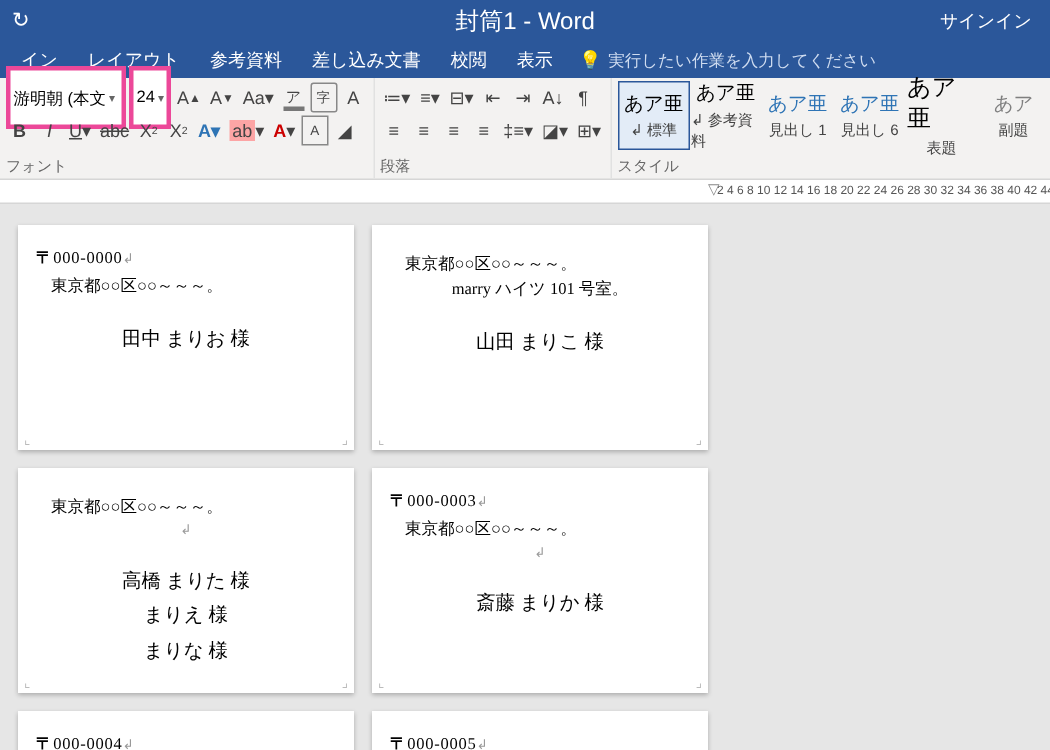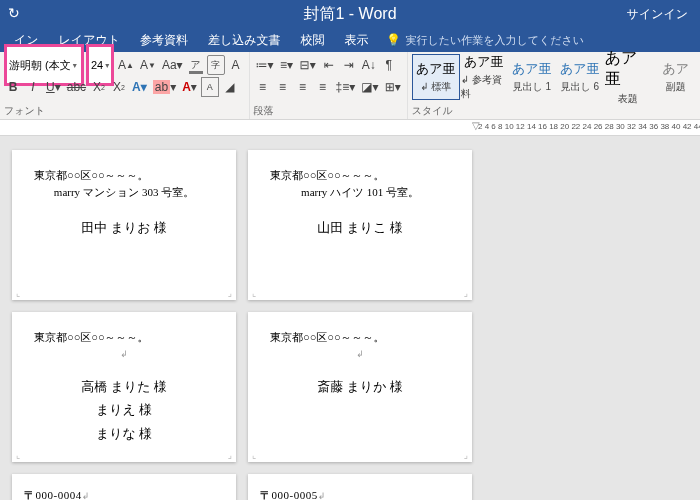--- a/index.html
+++ b/index.html
@@ -163,22 +163,22 @@
   </div>
 </div>
 
 <div class="ruler">
   <span class="rmark">▽</span>
   <span class="rnums">2  4  6  8 10 12 14 16 18 20 22 24 26 28 30 32 34 36 38 40 42 44</span>
 </div>
 
 <div class="canvas" id="canvas">
     <div class="page">
-      <div class="addr1">東京都○○区○○～～～。</div>
-      <div class="addr2">marry マンション 303 号室。</div>
+      <div class="postal"><span class="pmark">〒</span>000-0000<span class="pilcrow">↲</span></div>
+      <div class="addr1">東京都○○区○○～～～。</div>
       <div class="names">
         <div>田中 まりお 様</div>
       </div>
       <span class="corner cbl">⌞</span>
       <span class="corner cbr">⌟</span>
     </div>
     <div class="page">
       <div class="addr1">東京都○○区○○～～～。</div>
       <div class="addr2">marry ハイツ 101 号室。</div>
       <div class="names">
@@ -192,20 +192,21 @@
       <div class="addr2"><span class="pilcrow">↲</span></div>
       <div class="names">
         <div>高橋 まりた 様</div>
         <div>まりえ 様</div>
         <div>まりな 様</div>
       </div>
       <span class="corner cbl">⌞</span>
       <span class="corner cbr">⌟</span>
     </div>
     <div class="page">
+      <div class="postal"><span class="pmark">〒</span>000-0003<span class="pilcrow">↲</span></div>
       <div class="addr1">東京都○○区○○～～～。</div>
       <div class="addr2"><span class="pilcrow">↲</span></div>
       <div class="names">
         <div>斎藤 まりか 様</div>
       </div>
       <span class="corner cbl">⌞</span>
       <span class="corner cbr">⌟</span>
     </div>
     <div class="page">
       <div class="postal"><span class="pmark">〒</span>000-0004<span class="pilcrow">↲</span></div>

